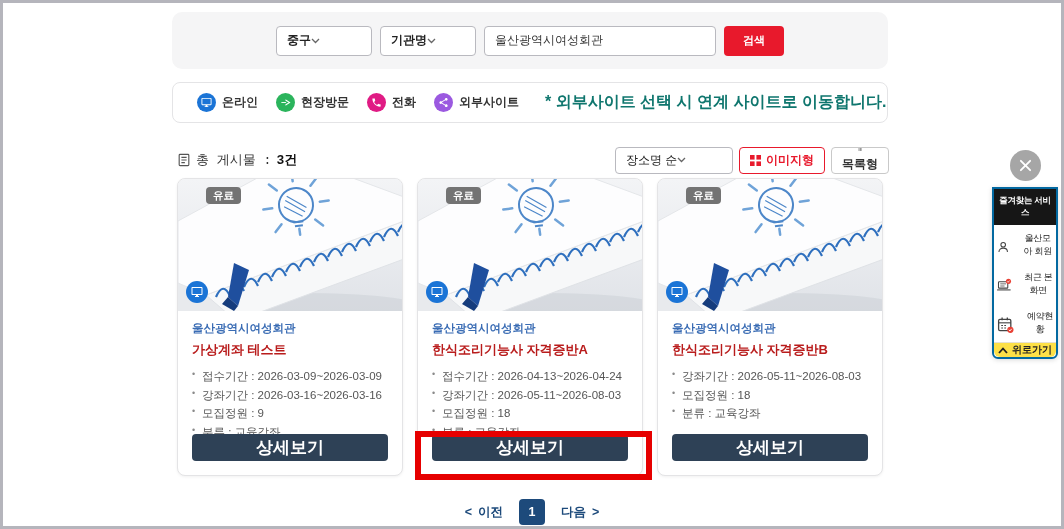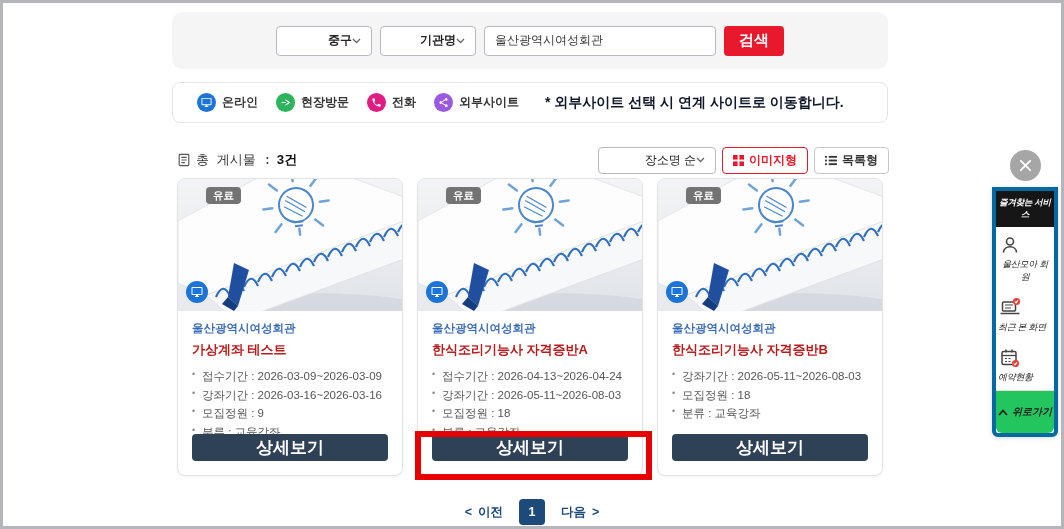--- a/index.html
+++ b/index.html
@@ -3,44 +3,44 @@
 <meta charset="utf-8">
 <style>
   html,body{margin:0;padding:0;background:#fff;}
   .screen{position:relative;width:1064px;height:529px;box-sizing:border-box;border:3px solid #b5b5bc;
           background:#fff;font-family:"Liberation Sans",sans-serif;overflow:hidden;}
 
   
   .search-bar{position:absolute;left:169px;top:9px;width:716px;height:57px;background:#f5f5f6;
               border-radius:10px;display:flex;align-items:center;justify-content:center;gap:8px;}
   .sel{height:30px;background:#fff;border:1px solid #b9b9bf;border-radius:4px;display:flex;align-items:center;
-       justify-content:flex-end;padding:0 10px;font-size:12px;font-weight:bold;color:#222;box-sizing:border-box;cursor:pointer;}
+       justify-content:flex-start;padding:0 10px;font-size:12px;font-weight:bold;color:#222;box-sizing:border-box;cursor:pointer;}
   .sel.small{width:96px;}
   .search-input{width:232px;height:30px;border:1px solid #b9b9bf;border-radius:4px;background:#fff;
        padding:0 10px;font-size:12px;color:#333;box-sizing:border-box;font-family:"Liberation Sans",sans-serif;}
   .search-btn{width:60px;height:30px;background:#e8192c;color:#fff;border:none;border-radius:4px;
-       font-size:15px;font-weight:bold;cursor:pointer;font-family:"Liberation Sans",sans-serif;}
+       font-size:11px;font-weight:bold;cursor:pointer;font-family:"Liberation Sans",sans-serif;}
 
   
   .legend{position:absolute;left:169px;top:79px;width:716px;height:41px;border:1px solid #e4e4e6;border-radius:8px;
           background:#fff;display:flex;align-items:center;padding-left:24px;gap:18px;box-sizing:border-box;}
   .legend-item{display:flex;align-items:center;gap:6px;font-size:12px;font-weight:bold;color:#333;}
   .licon{width:19px;height:19px;border-radius:50%;display:flex;align-items:center;justify-content:center;flex:0 0 auto;}
-  .legend-note{font-size:14px;font-weight:bold;color:#0f172a;margin-left:8px;}
+  .legend-note{font-size:16px;font-weight:bold;color:#0f766e;margin-left:8px;}
 
   
   .list-head{position:absolute;left:174px;top:143px;width:712px;height:28px;display:flex;align-items:center;justify-content:space-between;}
   .total{display:flex;align-items:center;gap:5px;font-size:13px;color:#333;font-family:Liberation Mono, monospace;}
   .total b{color:#111;}
   .head-controls{display:flex;align-items:center;gap:6px;}
   .sort-sel{width:118px;height:27px;font-size:12px;font-weight:normal;color:#222;}
   .view-btn{height:27px;padding:0 10px;display:flex;align-items:center;gap:5px;border-radius:4px;background:#fff;
             font-size:12px;font-weight:bold;cursor:pointer;box-sizing:border-box;}
   .view-btn.image{border:1px solid #e8192c;color:#e8192c;}
-  .view-btn.list{border:1px solid #c9c9c9;color:#333;}
+  .view-btn.list{border:1px solid #c9c9c9;color:#333;flex-direction:column;}
 
   
   .cards{position:absolute;left:174px;top:175px;display:flex;gap:14px;}
   .card{width:226px;height:298px;background:#fff;border:1px solid #e4e4e6;border-radius:8px;position:relative;
         box-sizing:border-box;box-shadow:0 1px 3px rgba(0,0,0,.06);}
   .card-img{height:132px;border-radius:8px 8px 0 0;overflow:hidden;position:relative;background:#edeff2;}
   .card-img svg{display:block;}
   .badge{position:absolute;top:8px;left:8px;background:#737373;color:#fff;font-size:10.5px;font-weight:bold;
          padding:3px 7px;border-radius:4px;line-height:1;margin-left:20px;}
   .online-dot{position:absolute;bottom:8px;left:8px;width:22px;height:22px;border-radius:50%;background:#1b74d6;
@@ -60,27 +60,27 @@
   
   .pagination{position:absolute;left:0;right:0;top:496px;display:flex;justify-content:center;align-items:center;
          gap:16px;font-size:12.5px;font-weight:bold;color:#1d4a7b;}
   .page-link{display:flex;align-items:center;gap:6px;cursor:pointer;}
   .page-num{width:26px;height:26px;background:#1d4a7b;color:#fff;border-radius:4px;display:flex;
          align-items:center;justify-content:center;font-size:12.5px;cursor:pointer;}
 
   
   .float-close{position:absolute;left:1007px;top:147px;width:31px;height:31px;border-radius:50%;background:#a6a6a6;
          display:flex;align-items:center;justify-content:center;cursor:pointer;z-index:10;}
-  .float-panel{position:absolute;left:989px;top:184px;width:66px;background:#fff;border:4px solid #0369a1;
-         border-radius:0 0 6px 6px;box-shadow:0 1px 5px rgba(0,0,0,.15);box-sizing:border-box;z-index:10;font-style:italic;}
+  .float-panel{position:absolute;left:989px;top:184px;width:66px;background:#fff;border:2px solid #0369a1;
+         border-radius:0 0 6px 6px;box-shadow:0 1px 5px rgba(0,0,0,.15);box-sizing:border-box;z-index:10;}
   .fp-head{background:#161616;color:#fff;font-size:8.5px;font-weight:bold;text-align:center;padding:6px 2px;letter-spacing:-0.3px;}
-  .fp-item{display:flex;flex-direction:column;align-items:flex-start;gap:2px;padding:7px 2px 6px;font-size:9px;
+  .fp-item{display:flex;flex-direction:row;align-items:flex-end;gap:11px;padding:7px 2px 6px;font-size:9px;
          color:#222;text-align:center;cursor:pointer;letter-spacing:-0.3px;}
-  .fp-top{background:#22c55e;border-top:1px solid #e6e1d2;border-radius:0 0 6px 6px;display:flex;align-items:center;
-         justify-content:center;gap:4px;font-size:10px;font-weight:bold;color:#222;padding:14px 0;cursor:pointer;}
+  .fp-top{background:#fde047;border-top:1px solid #e6e1d2;border-radius:0 0 6px 6px;display:flex;align-items:center;
+         justify-content:center;gap:4px;font-size:10px;font-weight:bold;color:#222;padding:0 0;cursor:pointer;}
 </style>
 </head>
 <body>
 
 <svg width="0" height="0" style="position:absolute">
   <defs>
     <linearGradient id="bgGrad" x1="0" y1="0" x2="0" y2="1">
       <stop offset="0" stop-color="#f3f4f6"></stop>
         <stop offset="1" stop-color="#e0e3e8"></stop>
     </linearGradient>

